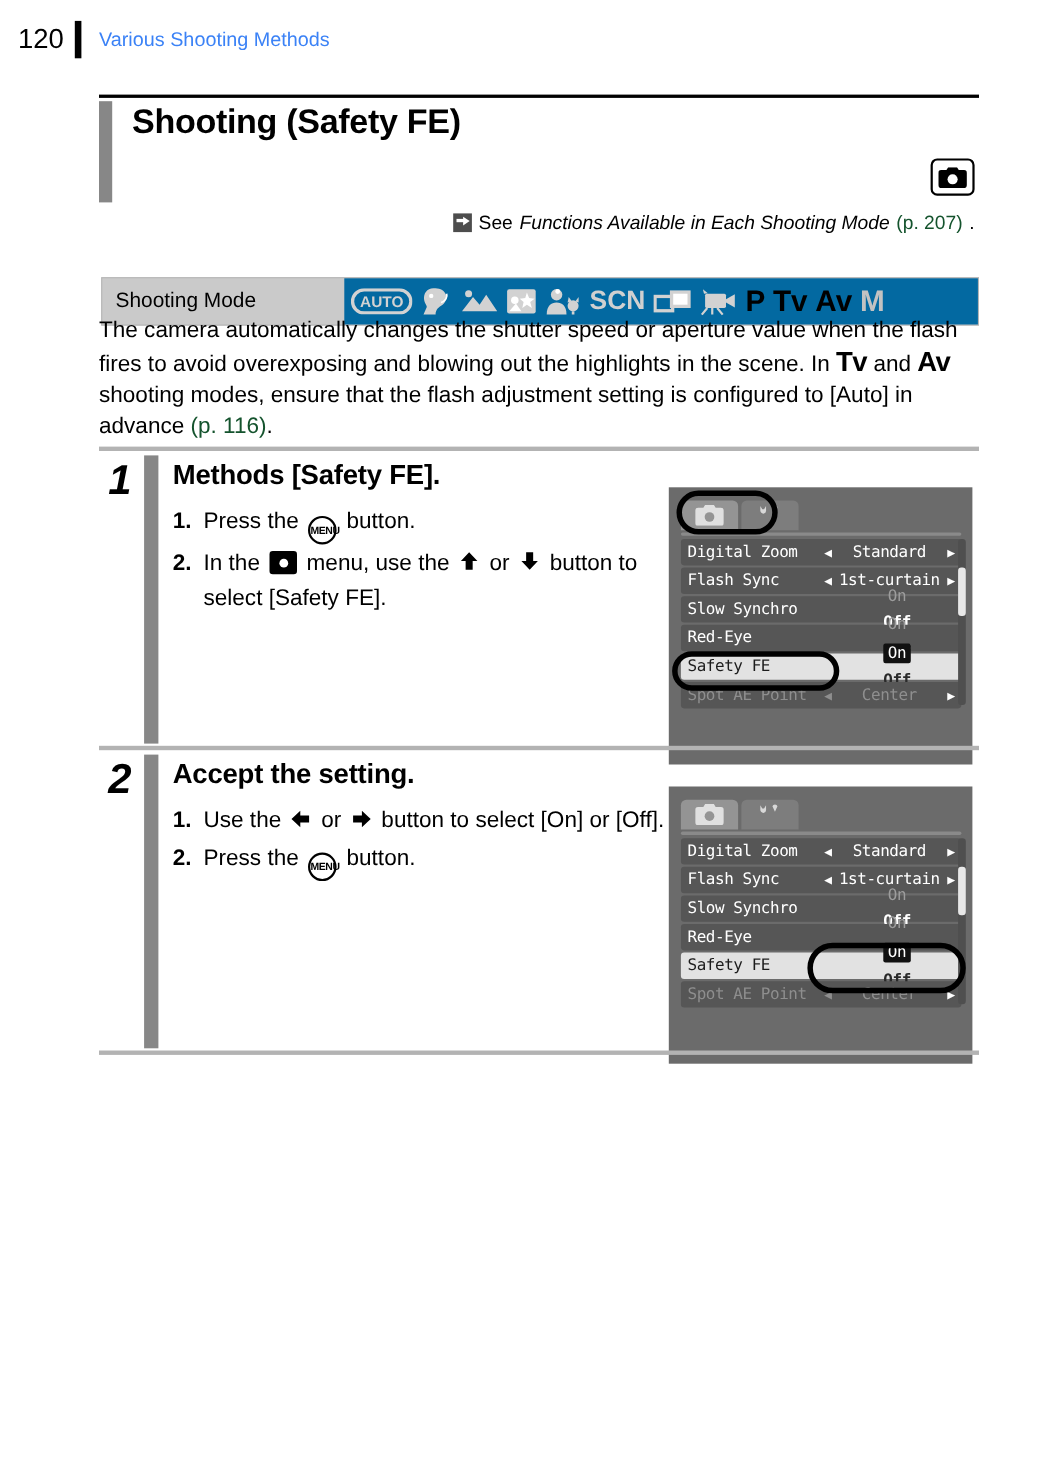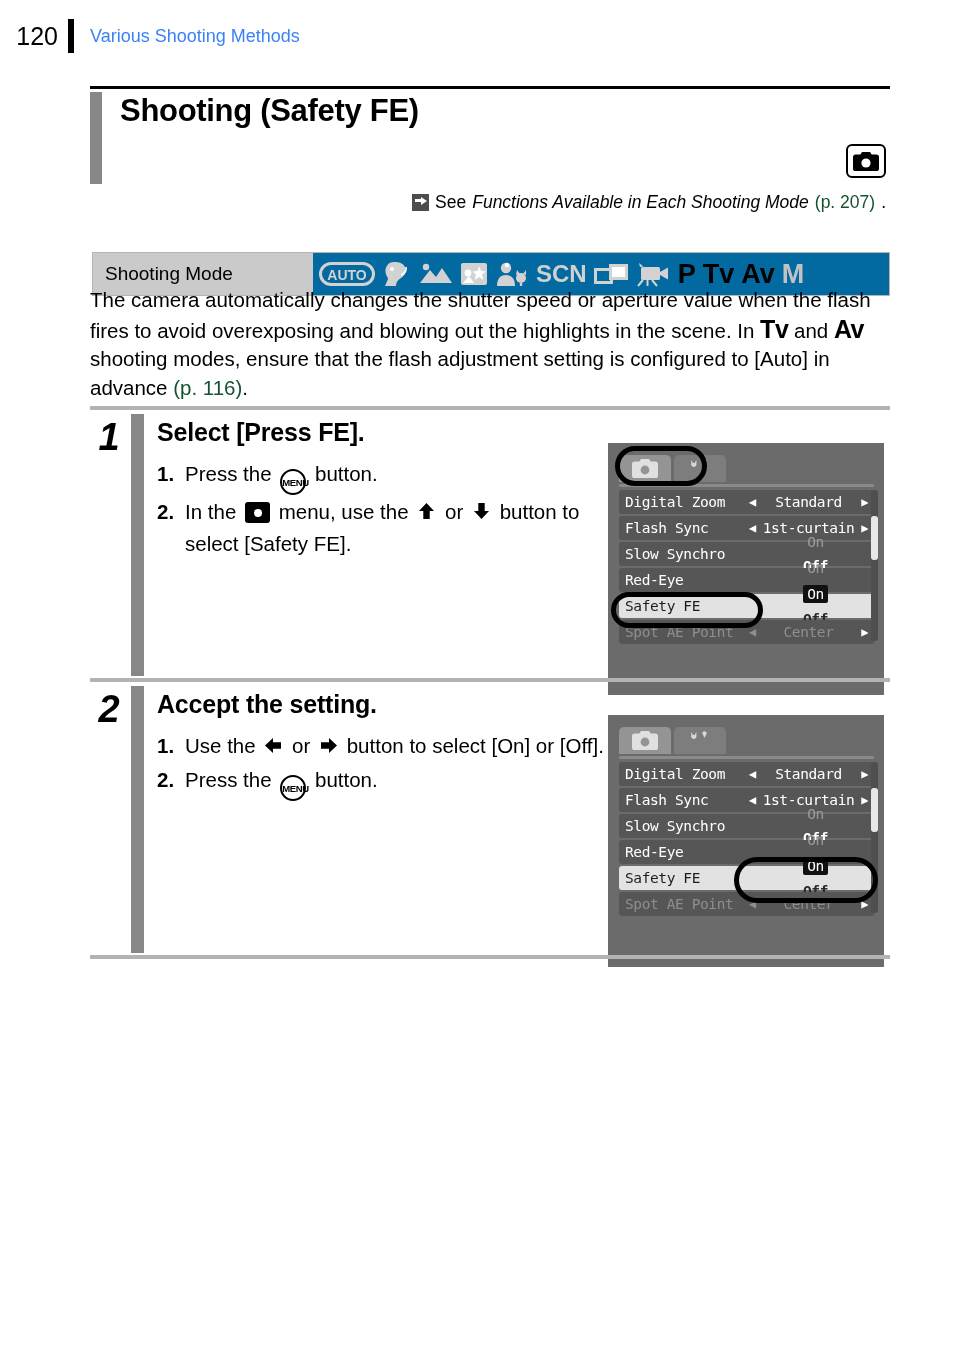--- a/index.html
+++ b/index.html
@@ -474,21 +474,21 @@
   <span class="inline-mode">Av</span>
   <span>shooting modes, ensure that the flash adjustment setting is configured to [Auto] in advance</span>
   <span class="pglink">(p. 116)</span><span>.</span>
 </div>
 
 <div class="step" style="top:406px; height:272px;">
   <div class="step-rule"></div>
   <div class="step-num">1</div>
   <div class="step-sidebar" style="height:262px;"></div>
   <div class="step-body">
-    <div class="step-heading">Select [Press FE].</div>
+    <div class="step-heading">Methods [Safety FE].</div>
 
     <div class="substep">
       <span class="substep-num">1.</span>
       <span class="substep-text"><span>Press the</span>
         <span class="menu-btn-icon">MENU</span>
         <span>button.</span></span>
     </div>
 
     <div class="substep">
       <span class="substep-num">2.</span>

